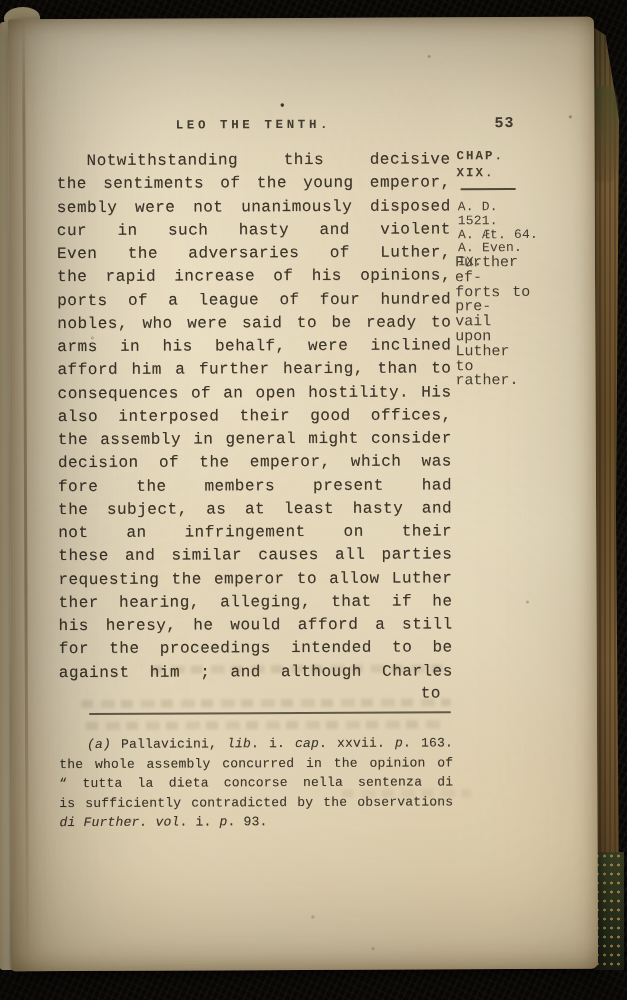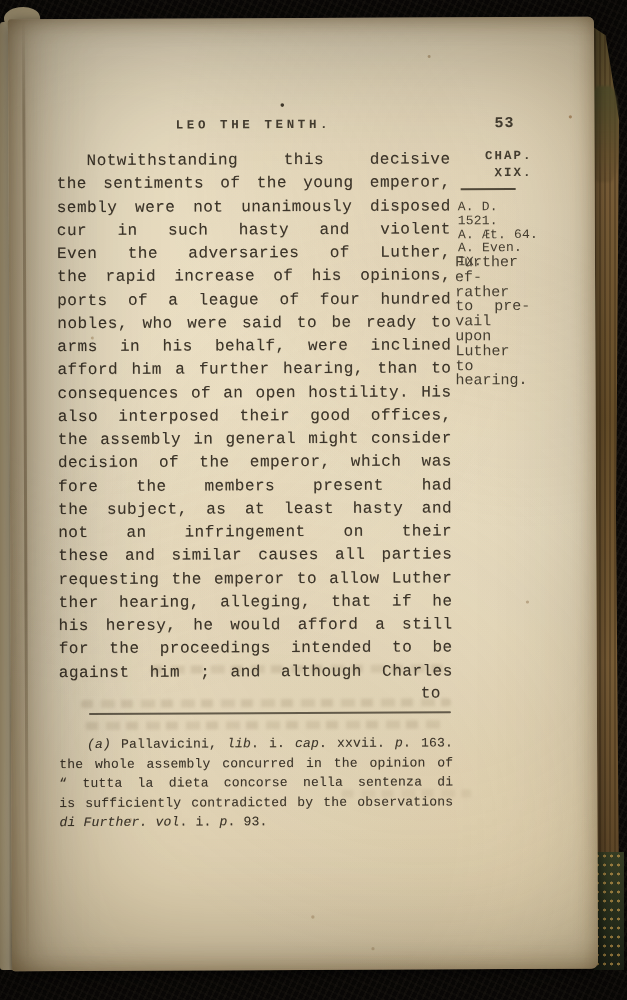--- a/index.html
+++ b/index.html
@@ -82,21 +82,21 @@
 
   .fn-rule{position:absolute;left:78px;top:694px;width:362px;height:2px;background:#4c4537;opacity:.85;border-radius:1px;}
   .footnote{position:absolute;left:48px;top:716px;width:394px;}
   .fline{height:19.5px;line-height:19.5px;font-size:13px;letter-spacing:.2px;
     text-align:justify;text-align-last:justify;overflow:hidden;
     text-shadow:.2px .2px .3px rgba(60,50,35,.3);}
   .footnote .fline:first-child{text-indent:28px;}
   .footnote .fline:last-child{text-align-last:left;}
   .it{font-style:italic;}
 
-  .chap{position:absolute;left:448px;top:131px;width:76px;text-align:right;}
+  .chap{position:absolute;left:448px;top:131px;width:76px;text-align:left;}
   .chapline{font-size:12.5px;line-height:17px;letter-spacing:2px;font-weight:bold;color:#453e31;}
   .chap-rule{position:absolute;left:452px;top:171px;width:55px;height:2px;background:#51493a;}
   .dates{position:absolute;left:449px;top:183px;width:80px;}
   .dateline{font-size:13px;line-height:13.8px;letter-spacing:.2px;color:#453e31;}
   .sidenote{position:absolute;left:446px;top:239px;width:75px;}
   .snline{font-size:15px;line-height:14.8px;text-align:justify;text-align-last:justify;color:#443d30;}
 </style>
 </head>
 <body>
 
@@ -164,19 +164,19 @@
     <div class="chap-rule"></div>
     <div class="dates">
 
     <div class="dateline"><span>A. D. 1521.</span></div>
         <div class="dateline"><span>A. Æt. 64.</span></div>
         <div class="dateline"><span>A. Even. IX.</span></div>
       </div>
     <div class="sidenote">
 
     <div class="snline"><span>Further ef-</span></div>
-        <div class="snline"><span>rather to pre-</span></div>
+        <div class="snline"><span>forts to pre-</span></div>
         <div class="snline"><span>vail upon</span></div>
         <div class="snline"><span>Luther to</span></div>
-        <div class="snline"><span>hearing.</span></div>
+        <div class="snline"><span>rather.</span></div>
       </div>
   </div>
 </div>
 
 </body></html>

